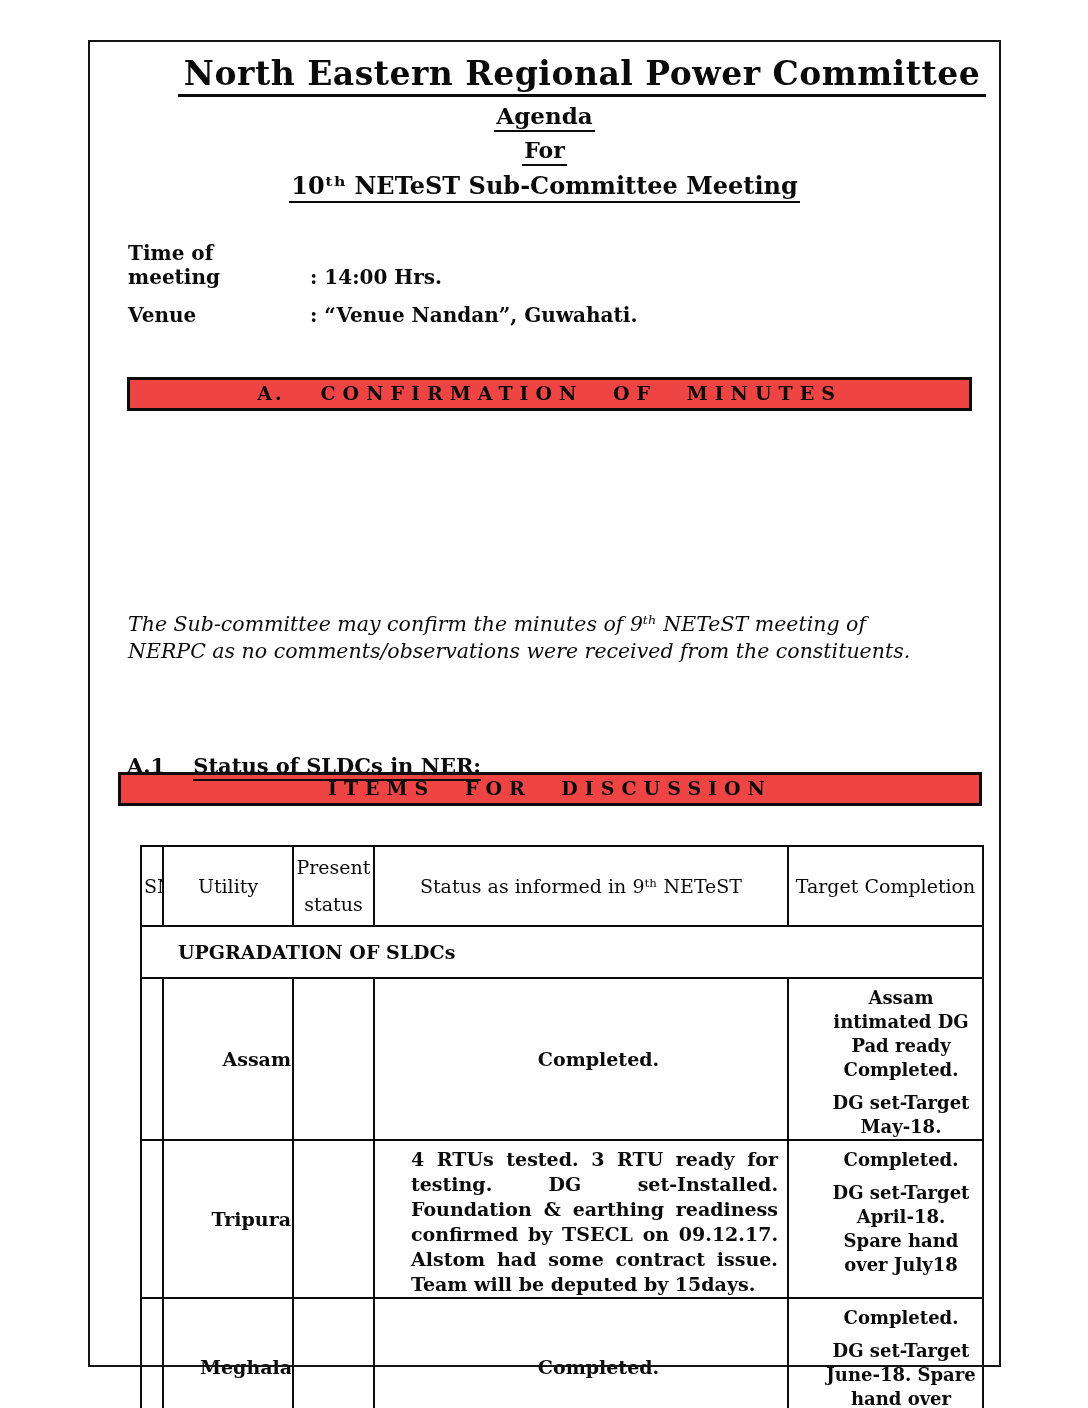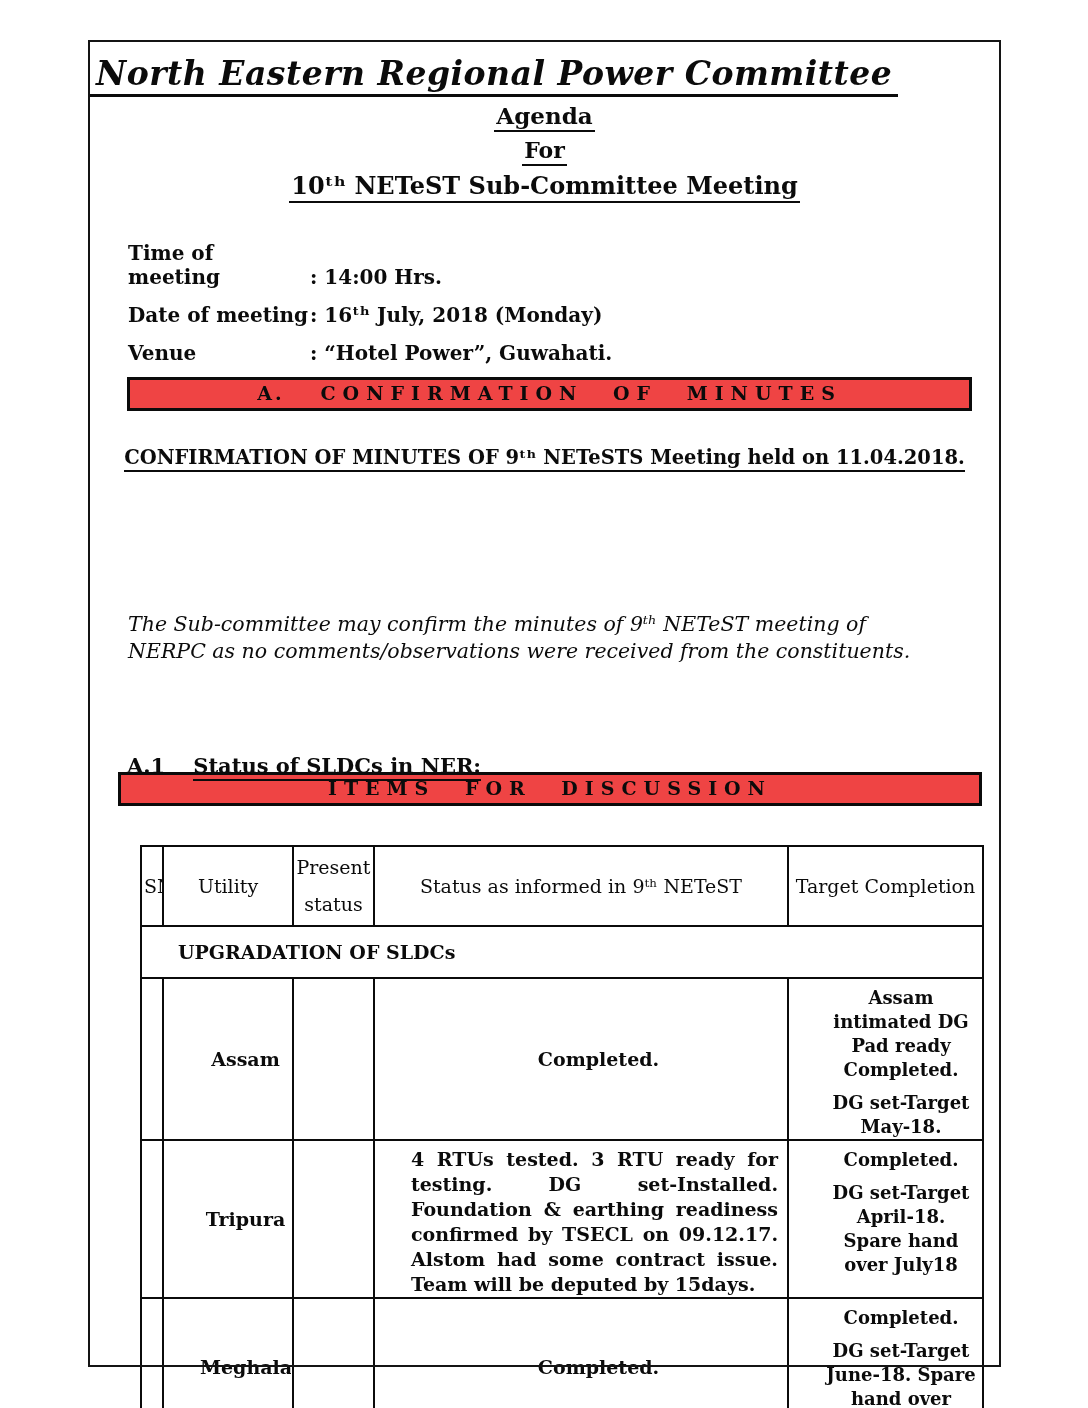--- a/index.html
+++ b/index.html
@@ -17,21 +17,21 @@
   
   .page-frame {
     position: absolute; left: 88px; top: 40px;
     width: 909px; height: 1323px;
     border: 2px solid #141414;
     pointer-events: none; z-index: 6;
   }
 
   .doc-title {
     position: absolute; left: 90px; top: 54px; width: 984px;
-    text-align: left; font-weight: bold; font-size: 33px; letter-spacing: 0.5px; font-style: italic;
+    text-align: center; font-weight: bold; font-size: 33px; letter-spacing: 0.5px;
   }
   .doc-title .ul { border-bottom: 3px solid #0b0b0b; padding: 0 6px 1px; }
 
   .h-agenda { position: absolute; left: 90px; top: 102px; width: 909px; text-align: center; font-weight: bold; font-size: 23px; }
   .h-for    { position: absolute; left: 90px; top: 137px; width: 909px; text-align: center; font-weight: bold; font-size: 22px; }
   .h-meet   { position: absolute; left: 90px; top: 171px; width: 909px; text-align: center; font-weight: bold; font-size: 24px; }
   .h-agenda .ul, .h-for .ul, .h-meet .ul { border-bottom: 2px solid #0b0b0b; padding: 0 2px 1px; text-align: center; }
 
   .meeting-info { position: absolute; left: 128px; top: 241px; font-size: 20px; font-weight: bold; }
   .meeting-info .row { margin-bottom: 14px; }
@@ -75,21 +75,21 @@
   th.h-sn { font-size: 17px; padding: 0; }
   th.h-present { line-height: 1.95; }
   th.h-status { vertical-align: top; padding-top: 6px; }
   tr.row-header { height: 80px; }
   tr.row-band { height: 52px; }
   td.band { font-weight: bold; font-size: 19px; text-align: left; padding-left: 3px; }
   tr.row-1 { height: 128px; }
   tr.row-2 { height: 157px; }
   tr.row-3 { height: 128px; }
   td.c-sn { font-weight: bold; font-size: 19px; text-align: left; vertical-align: middle; padding-left: 1px; }
-  td.c-utility { font-weight: bold; font-size: 19px; text-align: center; vertical-align: middle; padding-left: 5px; border-radius: 31px; }
+  td.c-utility { font-weight: bold; font-size: 19px; text-align: right; vertical-align: middle; padding-left: 5px; border-radius: 31px; }
   td.c-status-center { font-weight: bold; font-size: 19px; text-align: center; vertical-align: middle; }
   td.c-status-justify { font-weight: bold; font-size: 19px; text-align: justify; vertical-align: top; padding: 6px 9px 0 9px; line-height: 25px; }
   td.c-target { font-weight: bold; font-size: 18px; text-align: center; vertical-align: top; padding: 7px 5px 0 5px; line-height: 24px; border-radius: 11px; }
   td.c-target .tp + .tp { margin-top: 9px; }
 </style>
 </head>
 <body>
 
 <div class="canvas">
 
@@ -107,34 +107,28 @@
   </div>
   <div class="h-meet">
     <span class="ul">10ᵗʰ NETeST Sub-Committee Meeting</span>
   </div>
 
   <div class="meeting-info">
     <div class="row">
       <span class="label">Time of meeting</span><span>: 14:00 Hrs.</span>
     </div>
     <div class="row">
-      <span class="label">Date of meeting</span><span>: 16ᵗʰ July, 2018 (Monday)</span>
-    </div>
-    <div class="row">
-      <span class="label">Venue</span><span>: “Hotel Power”, Guwahati.</span>
+      <span class="label">Venue</span><span>: “Venue Nandan”, Guwahati.</span>
     </div>
   </div>
 
   <div class="box-head box-a">
     <span class="num">A.</span><span class="spaced">CONFIRMATION OF MINUTES</span>
   </div>
 
-  <div class="subhead">
-    <span class="ul">CONFIRMATION OF MINUTES OF 9ᵗʰ NETeSTS Meeting held on 11.04.2018.</span>
-  </div>
 
 
   <div class="para-italic">The Sub-committee may confirm the minutes of 9ᵗʰ NETeST meeting of NERPC as no comments/observations were received from the constituents.</div>
 
   <div class="box-head box-items">
     <span class="spaced">ITEMS FOR DISCUSSION</span>
   </div>
 
   <div class="item-a1">
     <span class="num">A.1</span><span class="ul">Status of SLDCs in NER:</span>

